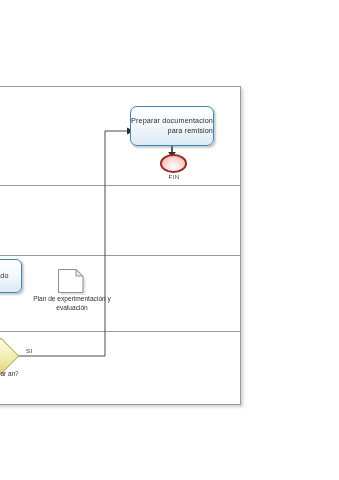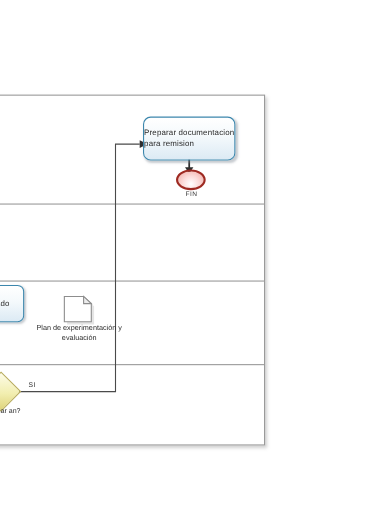--- a/index.html
+++ b/index.html
@@ -44,21 +44,21 @@
   .task {
     position: absolute;
     box-sizing: border-box;
     border: 1px solid #3c87ad;
     border-radius: 7px;
     background: linear-gradient(to bottom, #ffffff 0%, #f4f9fc 45%, #dceaf4 100%);
     box-shadow: 1.5px 1.5px 2px rgba(130,140,150,0.45);
     display: flex;
     align-items: center;
     justify-content: center;
-    text-align: left;
+    text-align: right;
     color: #2a2a2a;
     font-size: 7.2px;
     line-height: 1.45;
     letter-spacing: 0.15px;
     padding: 2px 0;
   }
   #task-preparar {
     left: 130px;
     top: 106px;
     width: 84px;

